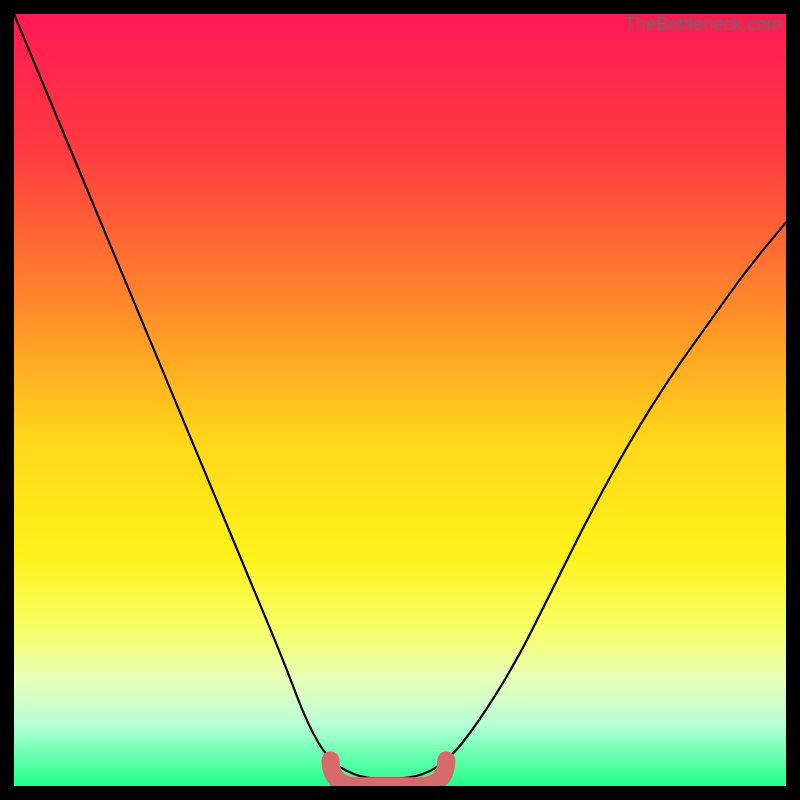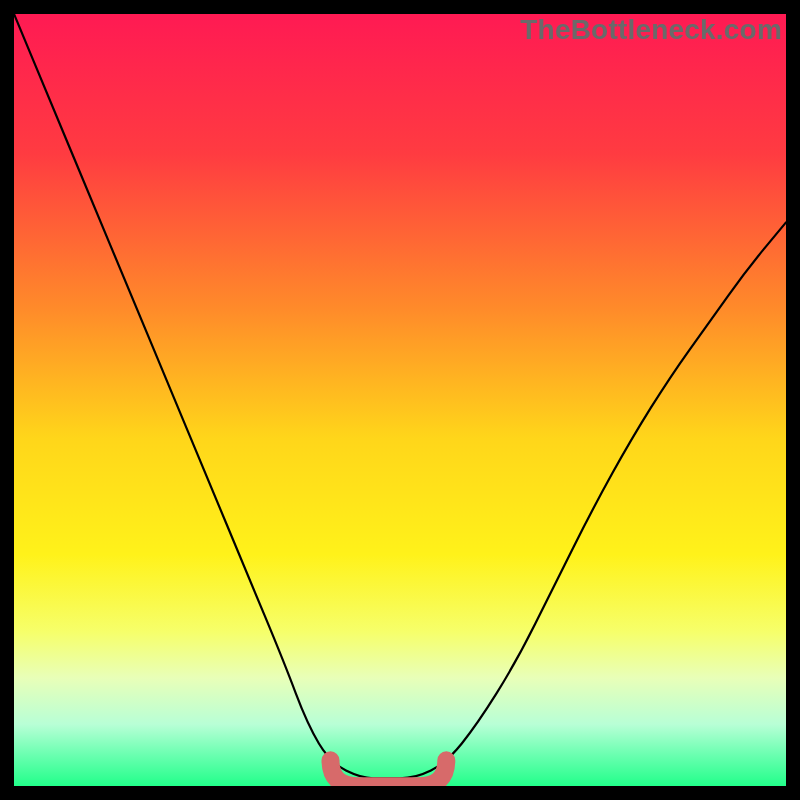--- a/index.html
+++ b/index.html
@@ -34,22 +34,22 @@
     position: absolute;
     inset: 0;
     width: 772px;
     height: 772px;
   }
   .watermark {
     position: absolute;
     top: 14px;
     right: 18px;
     font-family: Arial, Helvetica, sans-serif;
-    font-size: 28px;
-    font-weight: 700;
+    font-size: 18px;
+    font-weight: 400;
     color: #6a6a6a;
     letter-spacing: 0.2px;
   }
 </style>
 </head>
 <body>
 
 <div class="frame">
   <div class="plot-area">
     <svg class="gradient" viewBox="0 0 772 772" preserveAspectRatio="none">

